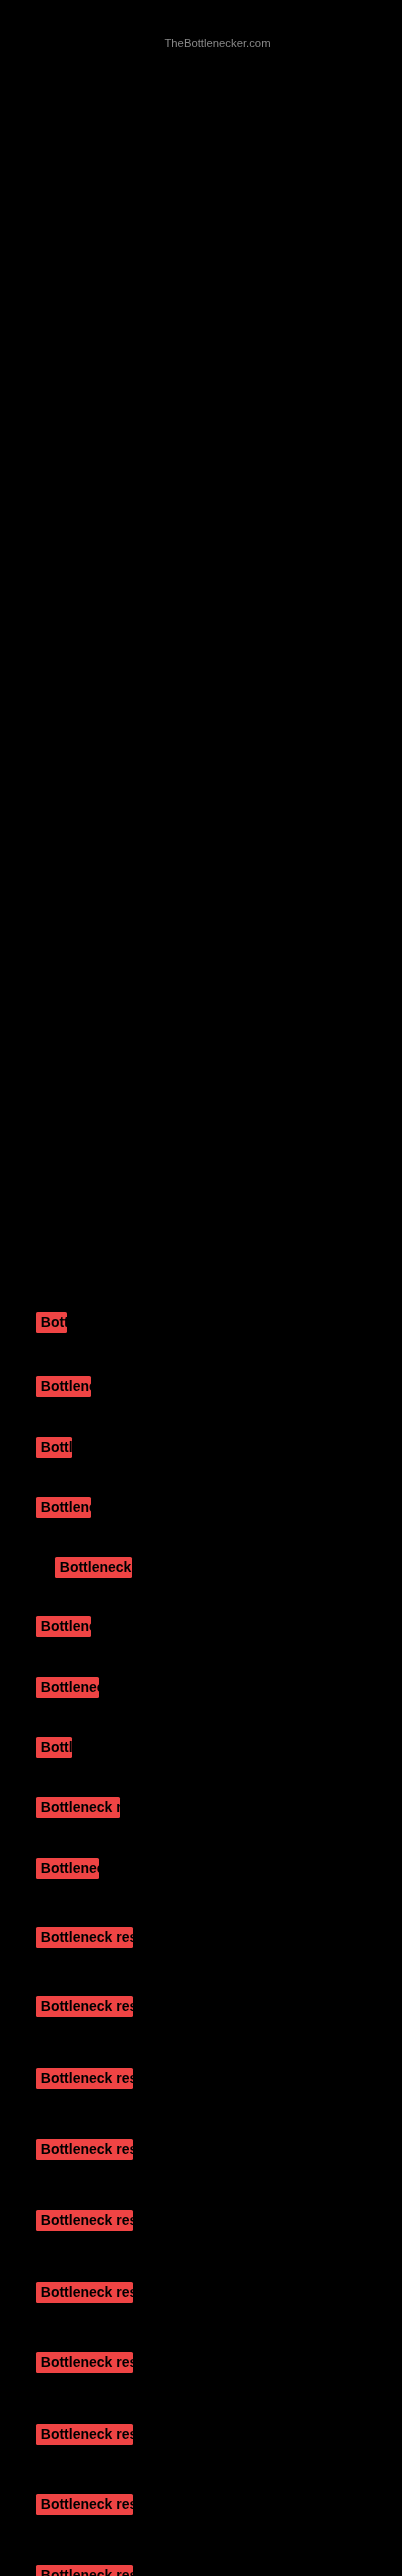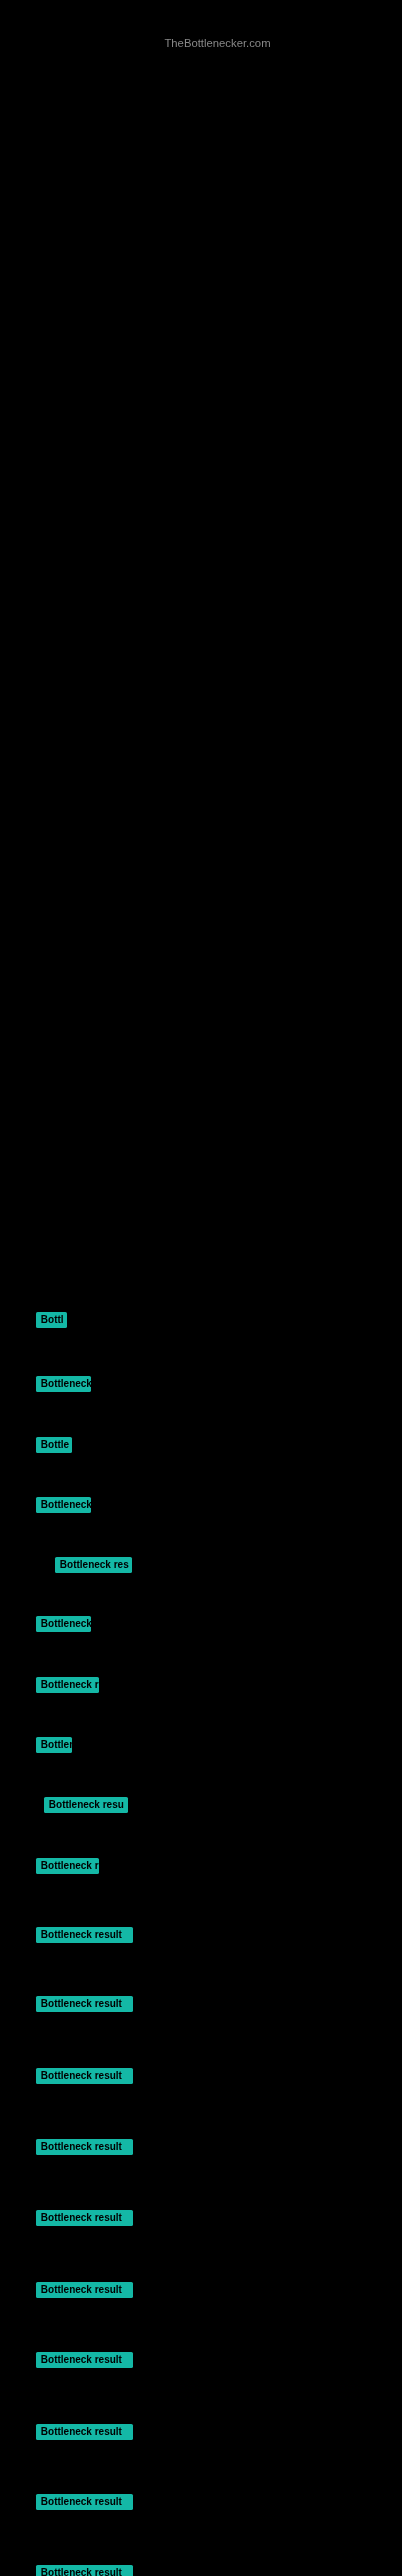--- a/index.html
+++ b/index.html
@@ -21,23 +21,23 @@
       font-size: 11.3px;
       text-align: center;
       padding: 6.4px 0;
       position: absolute;
       top: 6.4px;
       left: 0;
       right: 0;
     }
 
     .bottleneck-label {
-      background-color: #14b8a6;
+      background-color: #ef4444;
       color: #000000;
-      font-size: 10px;
+      font-size: 14px;
       font-weight: bold;
       padding: 2.4px 4.8px;
       display: inline-block;
       white-space: nowrap;
       border-radius: 1.6px;
     }
 
     .item-row {
       position: absolute;
       left: 0;
@@ -50,21 +50,21 @@
 
 <div id="items-container">
     <div class="item-row" style="top: 1280px; left: 4px;"><span class="bottleneck-label" style="width: 31px;">Bottl</span></div>
     <div class="item-row" style="top: 1344px; left: 4px;"><span class="bottleneck-label" style="width: 55px;">Bottleneck</span></div>
     <div class="item-row" style="top: 1405px; left: 4px;"><span class="bottleneck-label" style="width: 36px;">Bottle</span></div>
     <div class="item-row" style="top: 1465px; left: 4px;"><span class="bottleneck-label" style="width: 55px;">Bottleneck</span></div>
     <div class="item-row" style="top: 1525px; left: 4px; padding-left: 19px;"><span class="bottleneck-label" style="width: 77px;">Bottleneck res</span></div>
     <div class="item-row" style="top: 1584px; left: 4px;"><span class="bottleneck-label" style="width: 55px;">Bottleneck</span></div>
     <div class="item-row" style="top: 1645px; left: 4px;"><span class="bottleneck-label" style="width: 63px;">Bottleneck r</span></div>
     <div class="item-row" style="top: 1705px; left: 4px;"><span class="bottleneck-label" style="width: 36px;">Bottlenec</span></div>
-    <div class="item-row" style="top: 1765px; left: 12px;"><span class="bottleneck-label" style="width: 84px;">Bottleneck resu</span></div>
+    <div class="item-row" style="top: 1765px; left: 4px;"><span class="bottleneck-label" style="width: 84px;">Bottleneck resu</span></div>
     <div class="item-row" style="top: 1826px; left: 4px;"><span class="bottleneck-label" style="width: 63px;">Bottleneck r</span></div>
     <div class="item-row" style="top: 1895px; left: 4px;"><span class="bottleneck-label" style="width: 97px;">Bottleneck result</span></div>
     <div class="item-row" style="top: 1964px; left: 4px;"><span class="bottleneck-label" style="width: 97px;">Bottleneck result</span></div>
     <div class="item-row" style="top: 2036px; left: 4px;"><span class="bottleneck-label" style="width: 97px;">Bottleneck result</span></div>
     <div class="item-row" style="top: 2107px; left: 4px;"><span class="bottleneck-label" style="width: 97px;">Bottleneck result</span></div>
     <div class="item-row" style="top: 2178px; left: 4px;"><span class="bottleneck-label" style="width: 97px;">Bottleneck result</span></div>
     <div class="item-row" style="top: 2250px; left: 4px;"><span class="bottleneck-label" style="width: 97px;">Bottleneck result</span></div>
     <div class="item-row" style="top: 2320px; left: 4px;"><span class="bottleneck-label" style="width: 97px;">Bottleneck result</span></div>
     <div class="item-row" style="top: 2392px; left: 4px;"><span class="bottleneck-label" style="width: 97px;">Bottleneck result</span></div>
     <div class="item-row" style="top: 2462px; left: 4px;"><span class="bottleneck-label" style="width: 97px;">Bottleneck result</span></div>

